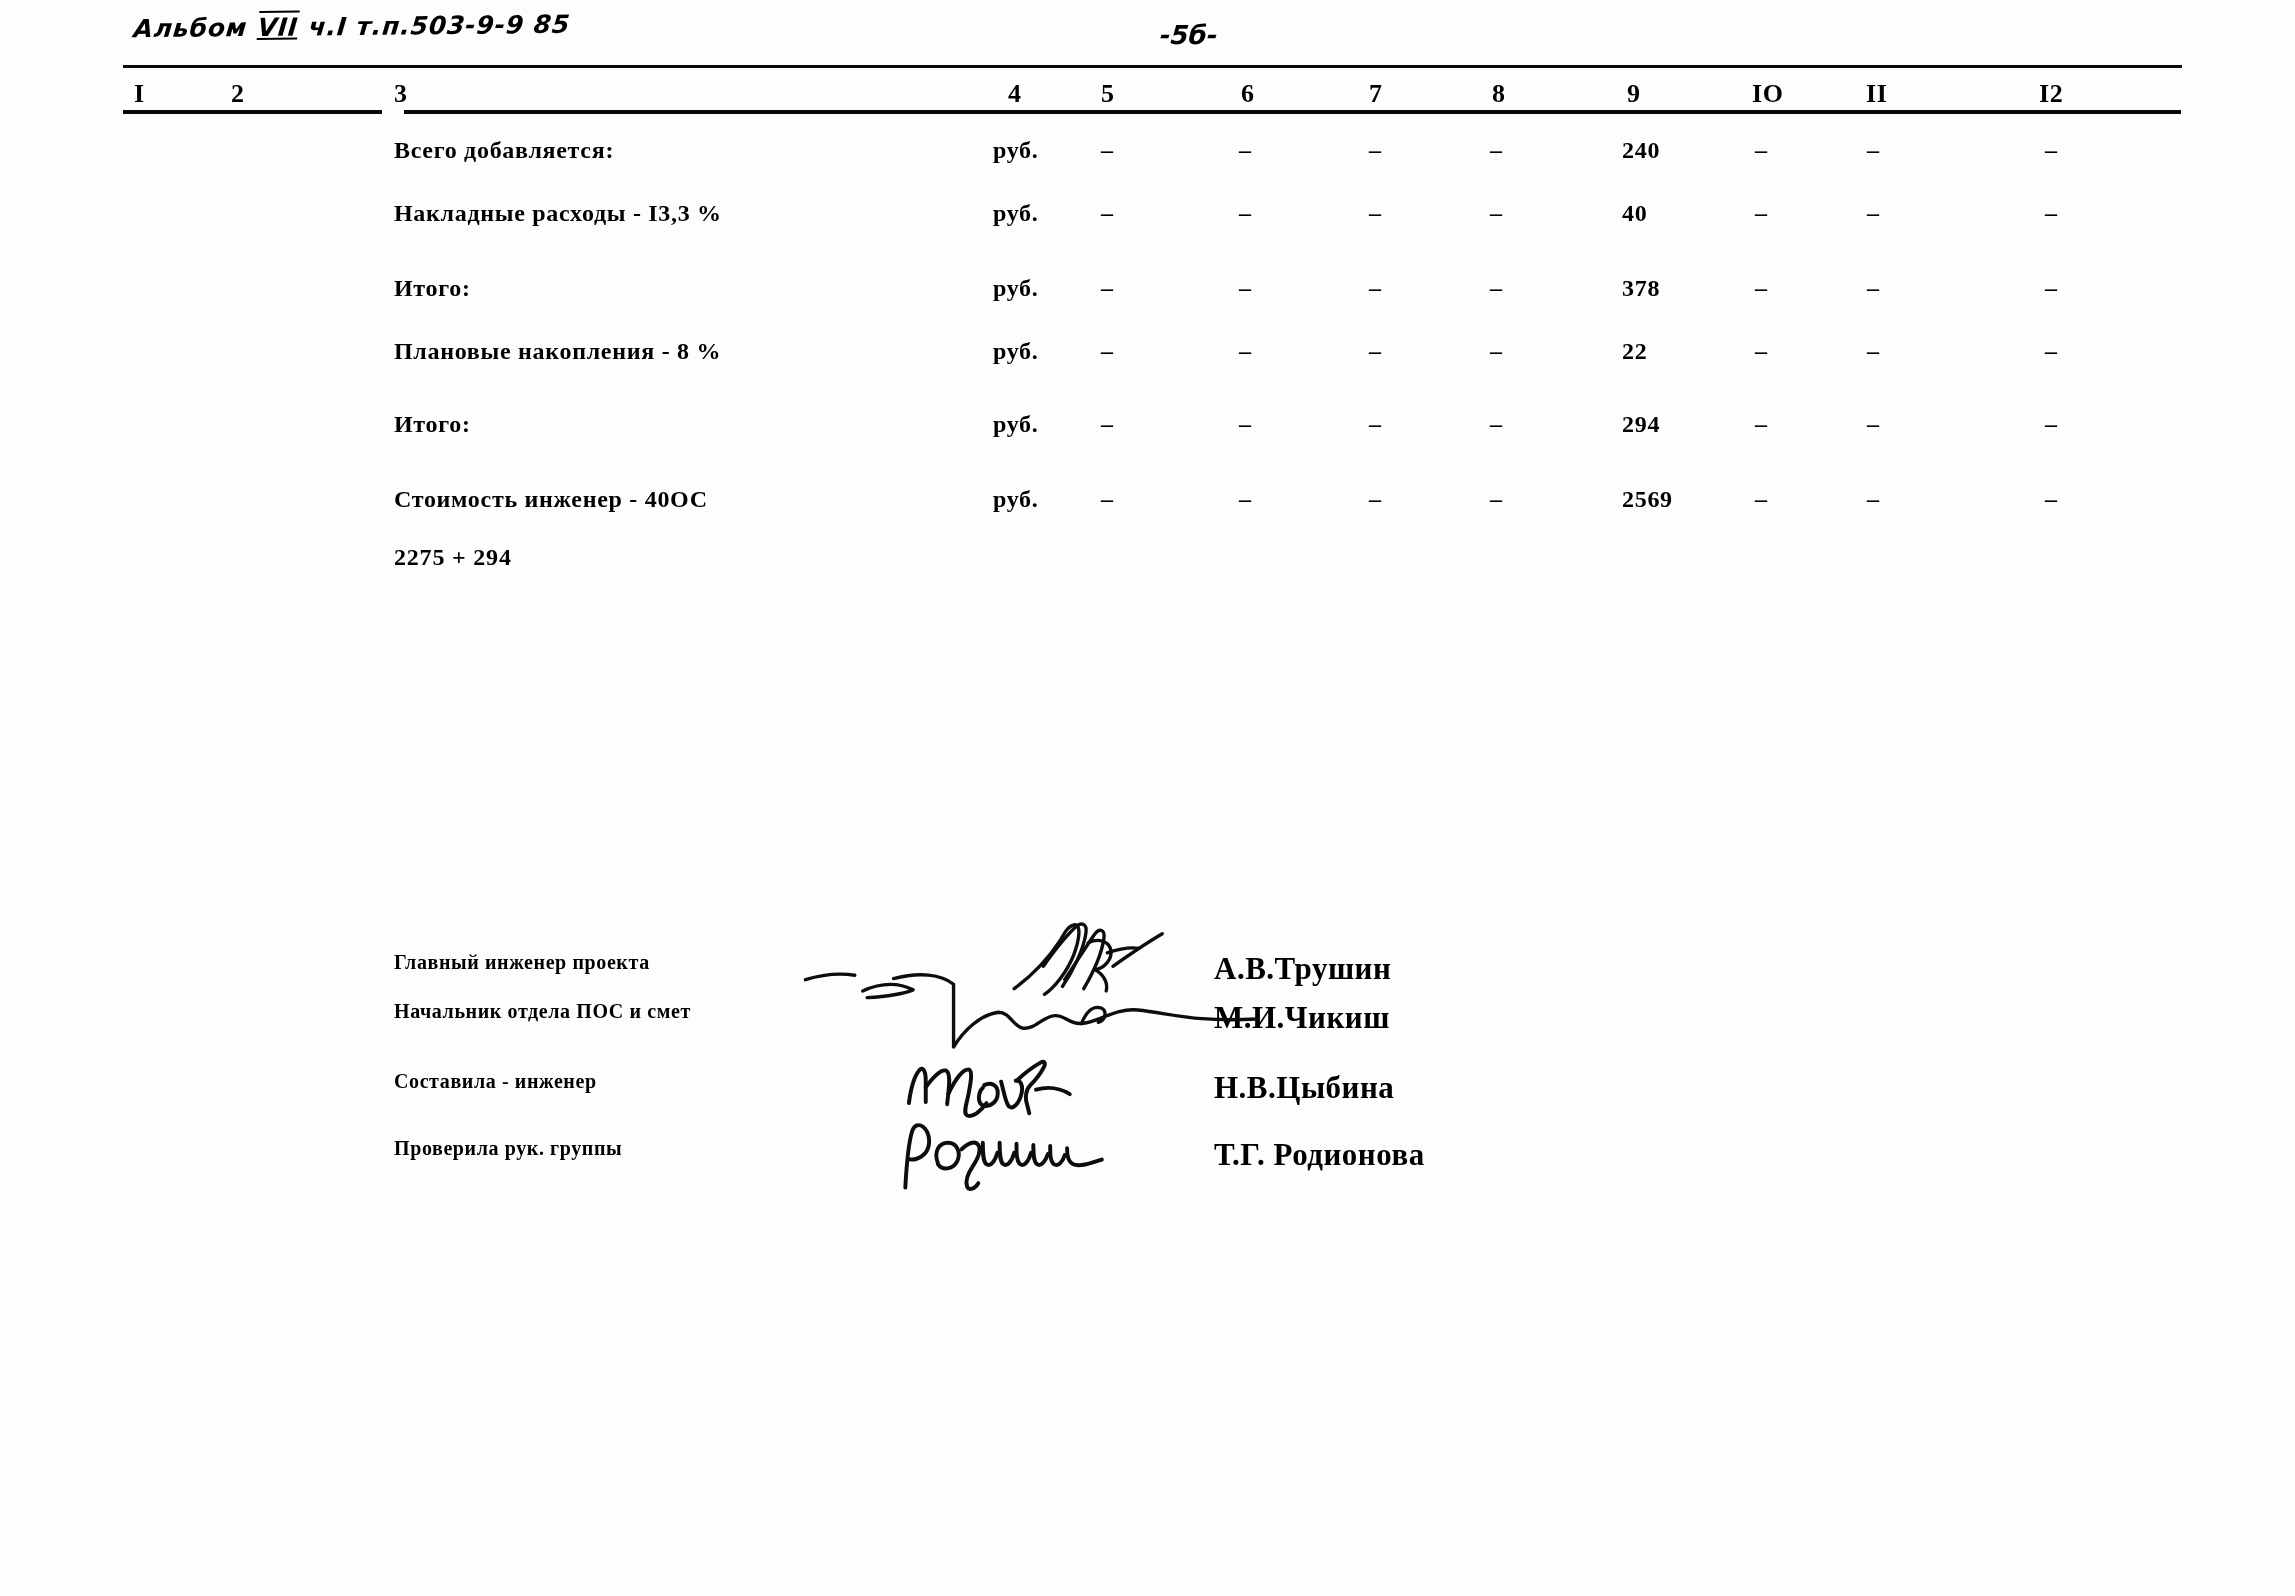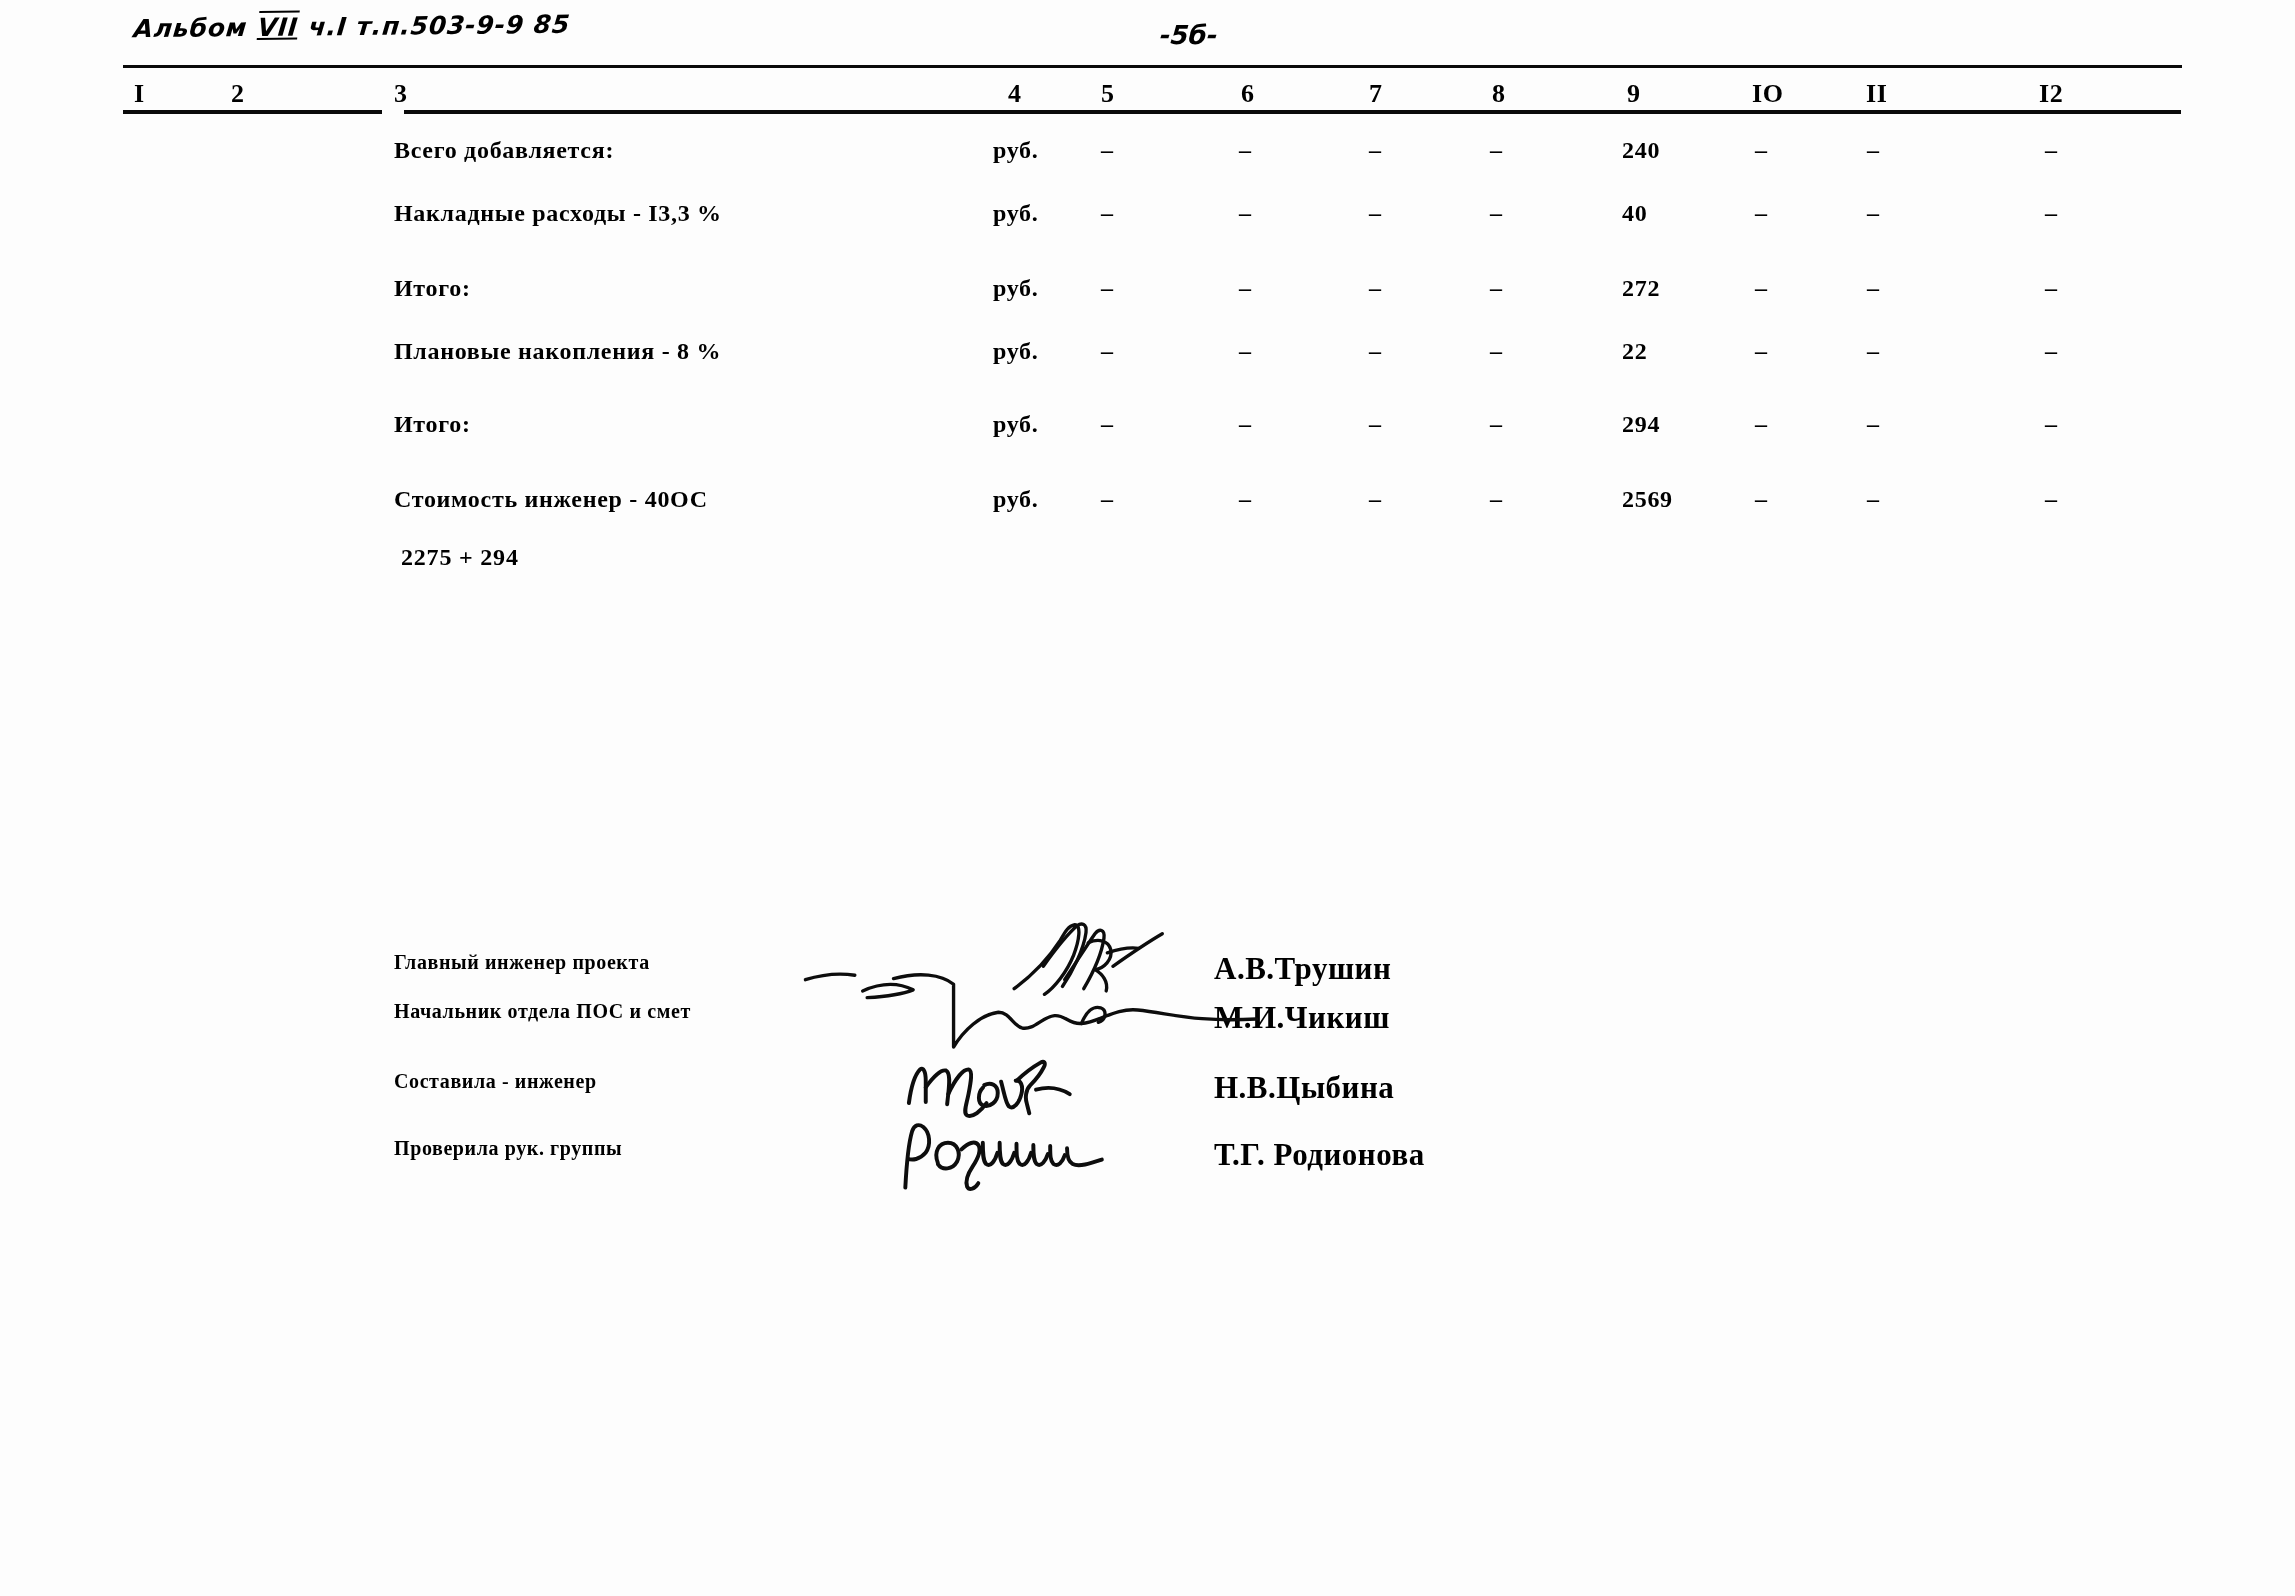--- a/index.html
+++ b/index.html
@@ -119,21 +119,20 @@
 
   
   .formula {
     position: absolute;
     left: 394px;
     font-family: "Liberation Serif", serif;
     font-size: 24px;
     font-weight: 700;
     letter-spacing: 0.8px;
     white-space: nowrap;
-    margin-left: 7px;
   }
 
   
   .sig-label {
     position: absolute;
     left: 394px;
     font-family: "Liberation Serif", serif;
     font-size: 20px;
     font-weight: 700;
     letter-spacing: 0.6px;
@@ -204,21 +203,21 @@
     <div class="cell c12 dash">–</div>
   </div>
 
   <div class="trow" style="top:275px">
     <div class="cell label">Итого:</div>
     <div class="cell unit">руб.</div>
     <div class="cell c5 dash">–</div>
     <div class="cell c6 dash">–</div>
     <div class="cell c7 dash">–</div>
     <div class="cell c8 dash">–</div>
-    <div class="cell c9">272</div>
+    <div class="cell c9">378</div>
     <div class="cell c10 dash">–</div>
     <div class="cell c11 dash">–</div>
     <div class="cell c12 dash">–</div>
   </div>
 
   <div class="trow" style="top:338px">
     <div class="cell label">Плановые накопления - 8 %</div>
     <div class="cell unit">руб.</div>
     <div class="cell c5 dash">–</div>
     <div class="cell c6 dash">–</div>

